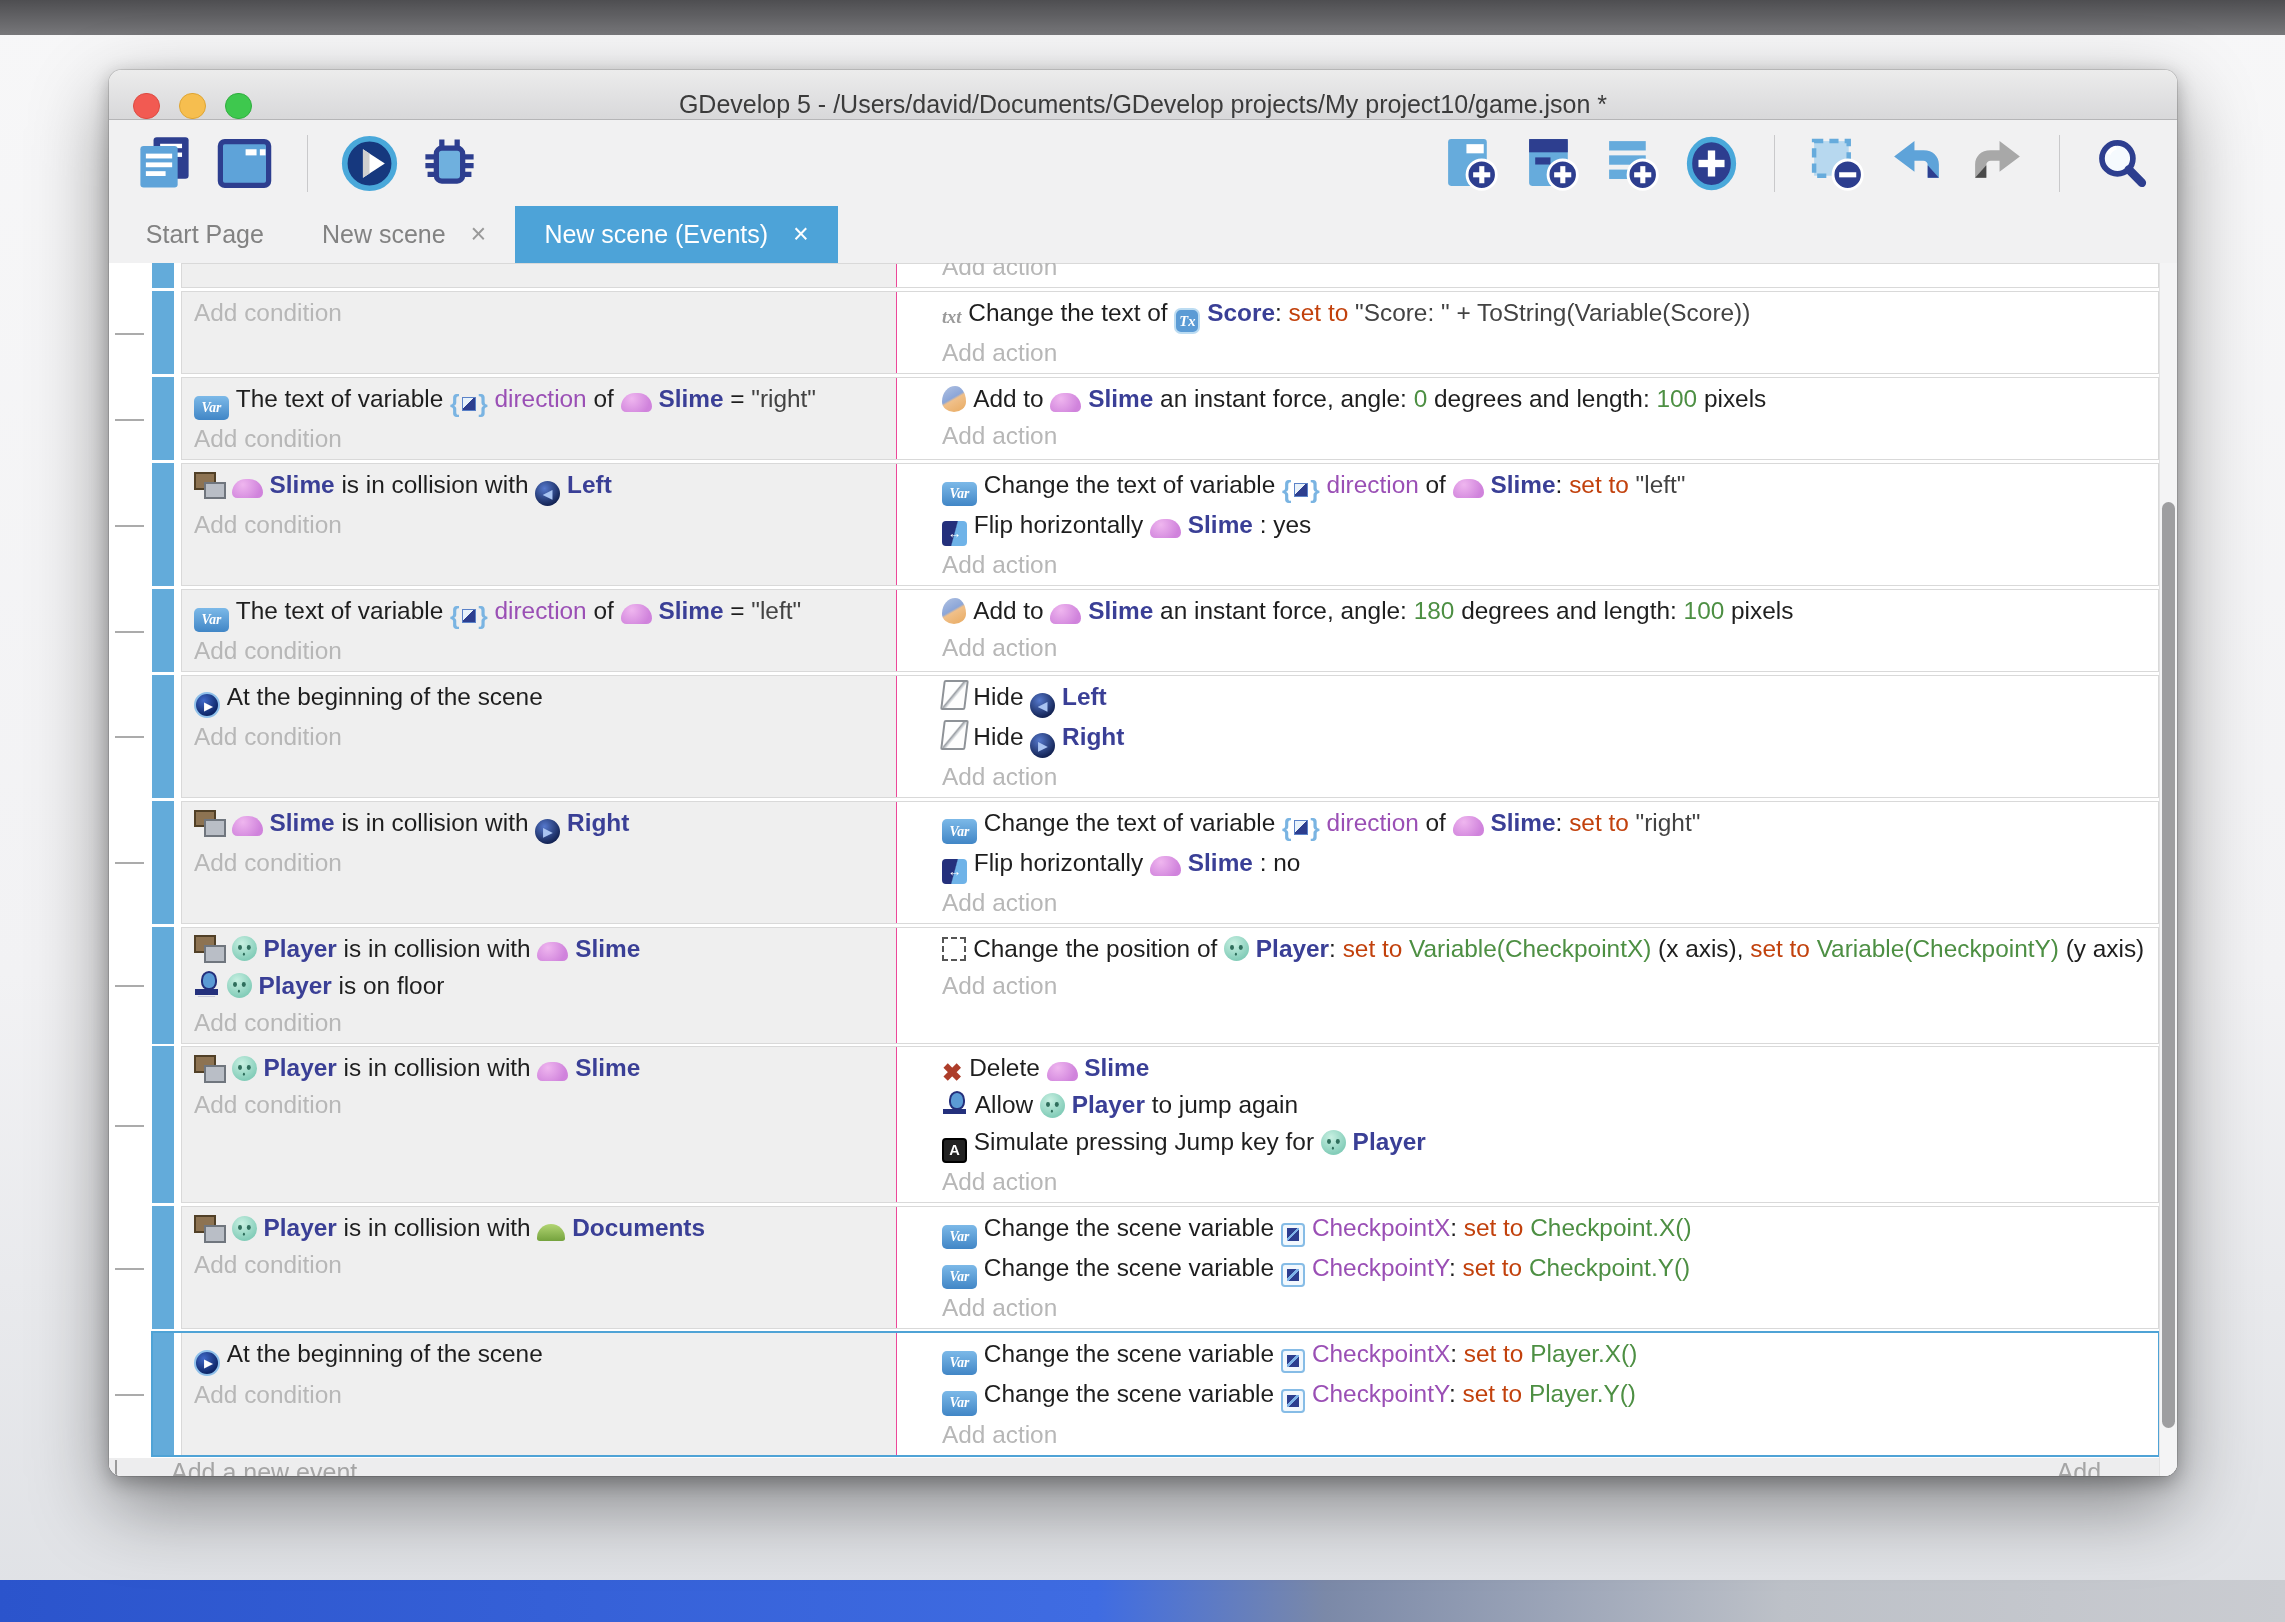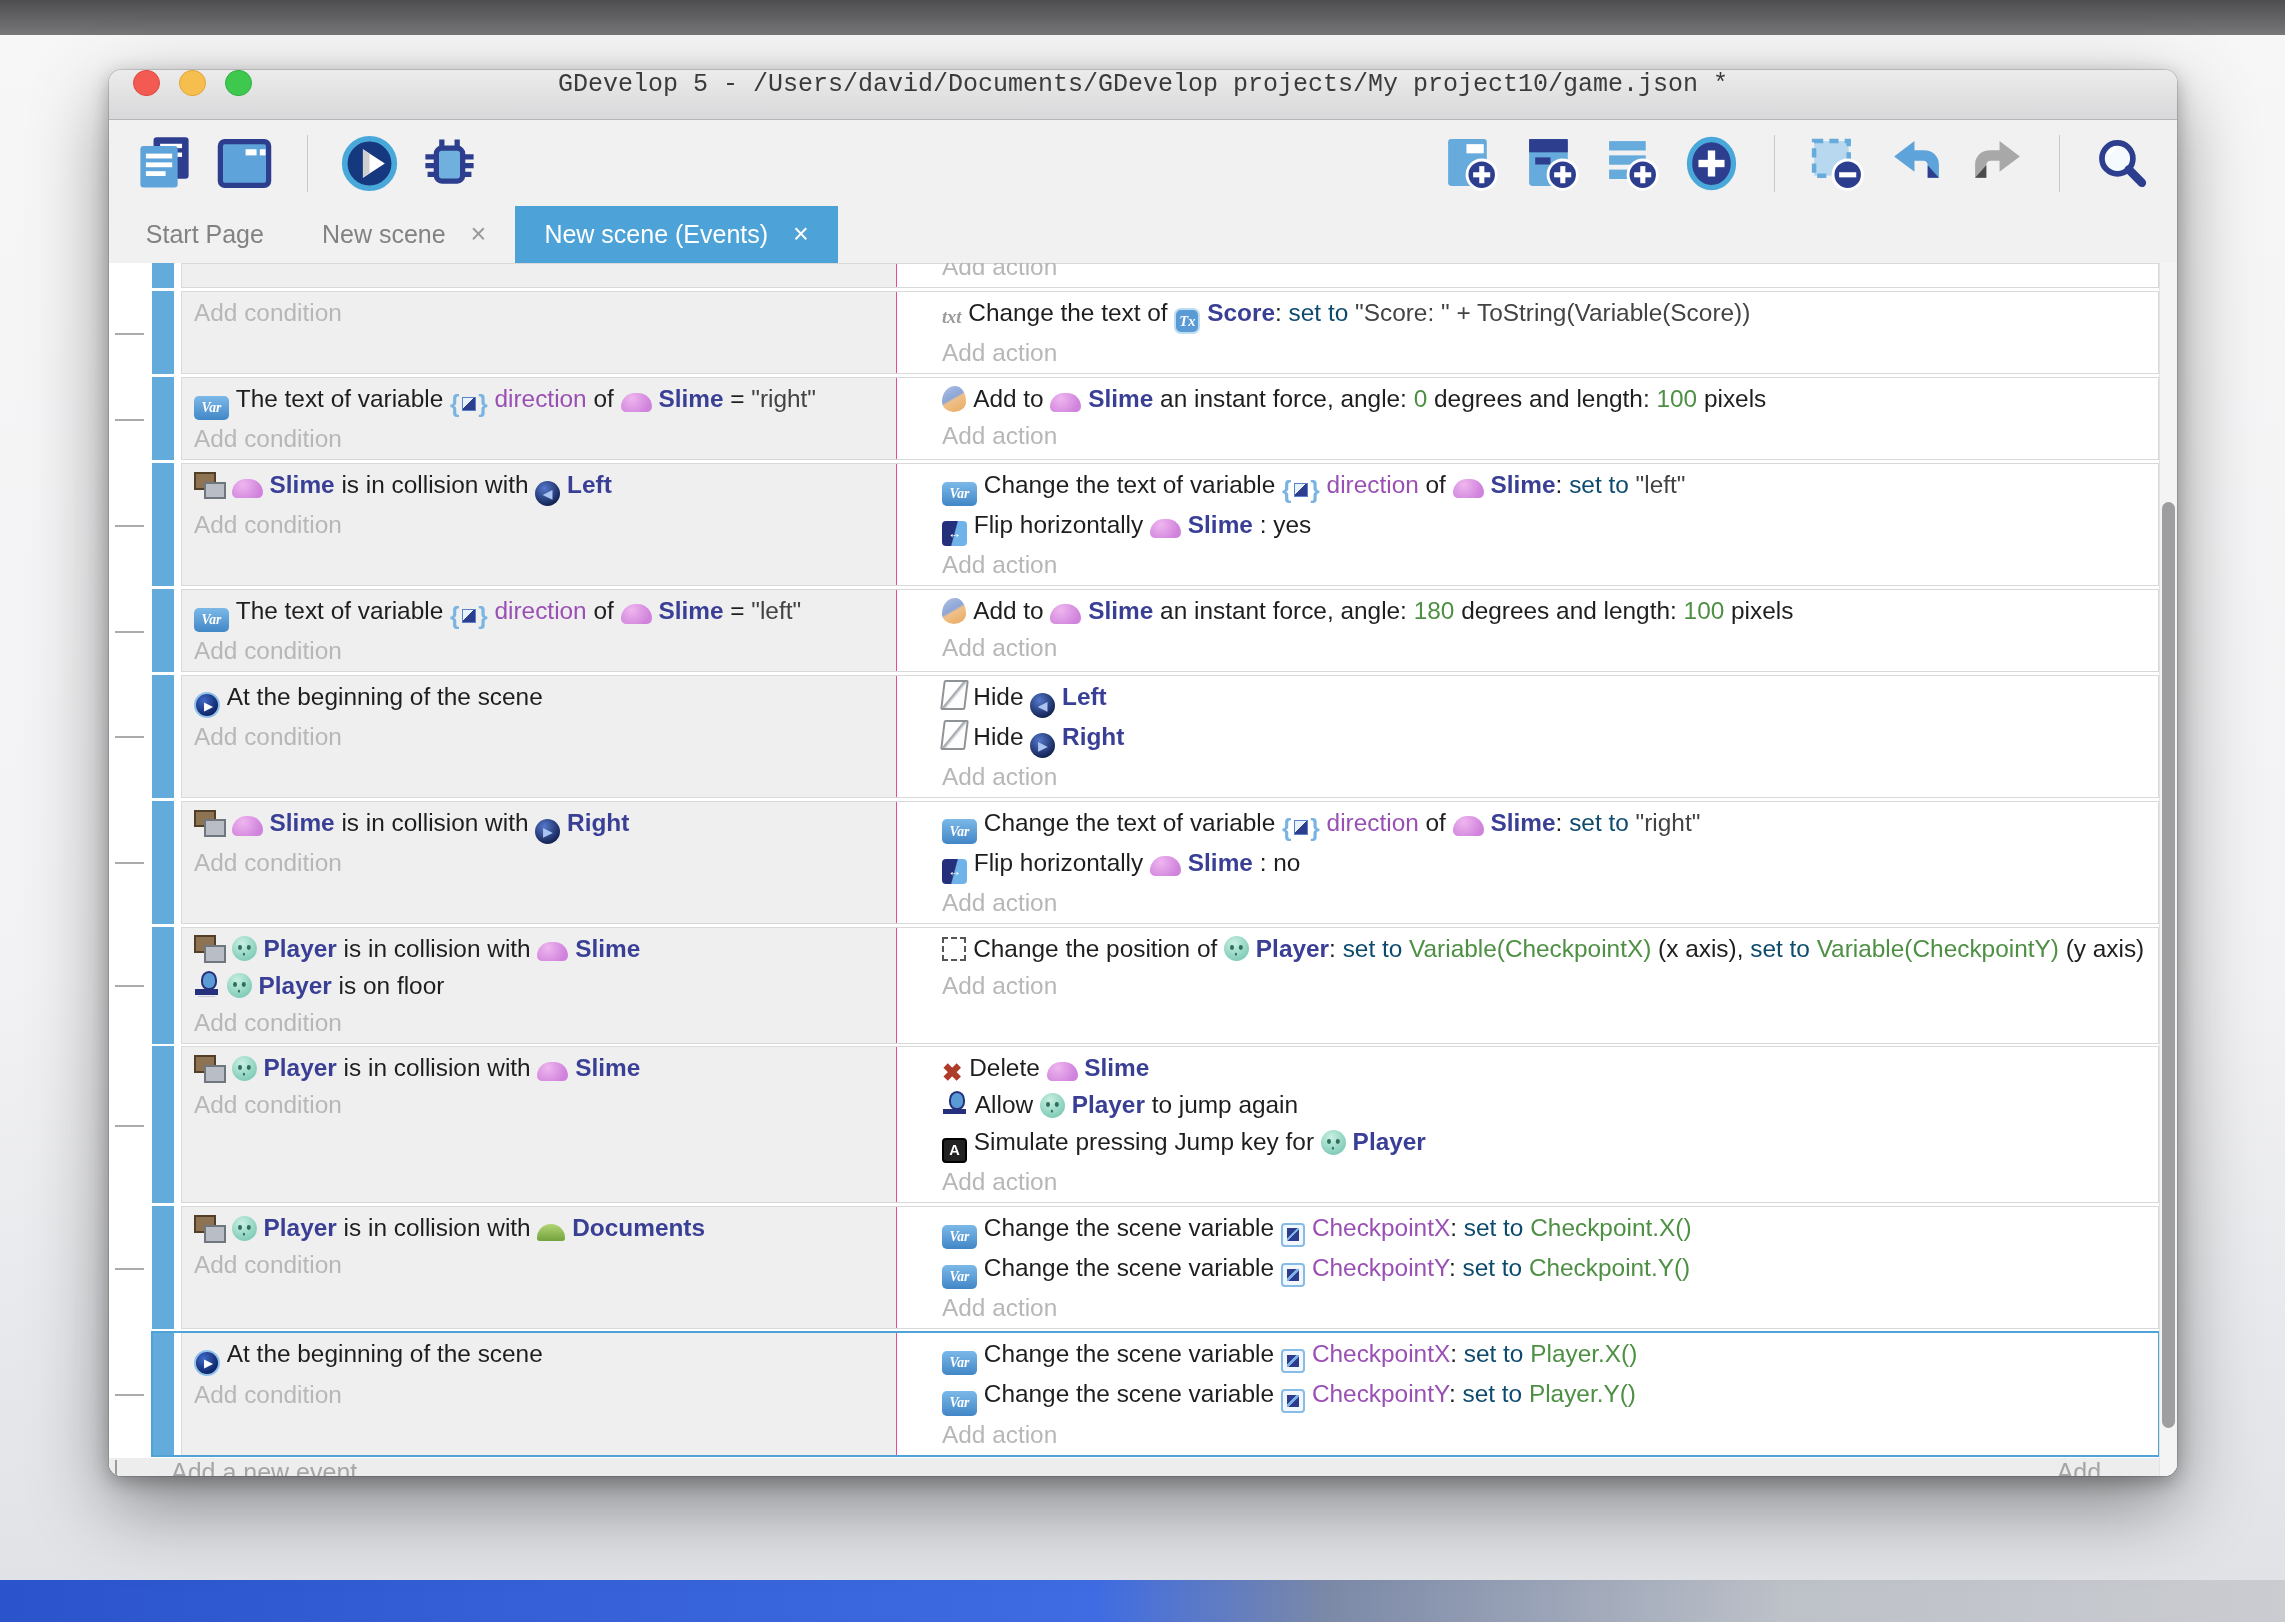--- a/index.html
+++ b/index.html
@@ -11,21 +11,21 @@
   .desk-bottom{position:absolute;bottom:0;left:0;right:0;height:43px;
        background:linear-gradient(90deg,#2b54cc 0%,#3f6ce2 48%,#7b89a8 58%,#bdc1c8 78%,#caccd1 100%);}
 
   
   .win{position:absolute;left:109px;top:70px;width:2068px;height:1406px;
        border-radius:12.7px;overflow:hidden;background:#fff;
        box-shadow:0 29px 78px rgba(0,0,0,.42),0 5.9px 19.5px rgba(0,0,0,.28),0 0 0 1px rgba(0,0,0,.12);
        display:flex;flex-direction:column;}
 
   .titlebar{height:49px;flex:0 0 auto;background:linear-gradient(#ececec,#d8d8da);
-       border-bottom:1px solid #b5b5b7;position:relative;display:flex;align-items:flex-start;font-family:Liberation Mono, monospace;}
+       border-bottom:1px solid #b5b5b7;position:relative;display:flex;align-items:flex-end;}
   .lights{display:flex;gap:19.5px;margin-left:24.4px;}
   .light{width:24.4px;height:24.4px;border-radius:50%;}
   .light.red{background:#f25a52;border:1px solid #dd4a41;}
   .light.yellow{background:#f6be4f;border:1px solid #dfa532;}
   .light.green{background:#3ec84e;border:1px solid #2fae3e;}
   .wtitle{position:absolute;left:0;right:0;text-align:center;font-size:25px;color:#3b3b3b;}
 
   
   .toolbar{height:86px;flex:0 0 auto;background:#f1f1f2;display:flex;align-items:center;padding:0 27px;}
   .tbgroup{display:flex;align-items:center;gap:23.4px;}
@@ -52,21 +52,21 @@
          padding:2px 5.9px 2px 11.7px;box-sizing:border-box;}
   .acell{flex:1;background:#fff;padding:2px 13.7px 2px 11.7px;min-width:0;}
   .evline{font-size:24.4px;line-height:37px;color:#1e1e1e;}
   .evadd{font-size:24.4px;line-height:37px;color:#b7b7b7;}
   .evrow.selected{outline:2px solid #4fa3d6;outline-offset:-1px;}
   .evrow.partial{height:25px;overflow:hidden;}
   .evrow.partial .acell,.evrow.partial .ccell{display:flex;align-items:flex-end;}
 
   .t-plain{color:#1e1e1e;}
   .t-obj{color:#3a3f96;font-weight:700;}
-  .t-setto{color:#0c4a6e;}
+  .t-setto{color:#c2410c;}
   .t-vr{color:#9a4fb5;}
   .t-ex{color:#4d8f43;}
   .t-str{color:#434343;}
 
   
   .evicon{display:inline-flex;align-items:center;justify-content:center;
           vertical-align:-4.9px;margin:0 6.8px 0 0;position:relative;}
   .ic-var{width:35px;height:24.4px;border-radius:4.9px;background:linear-gradient(#7cb9e8,#4186c6);
           color:#fff;font:italic 700 13.7px "Liberation Serif",serif;}
   .ic-tx{width:26px;height:26px;border-radius:7px;background:#5b9bd5;border:2px solid #bcdcf2;

